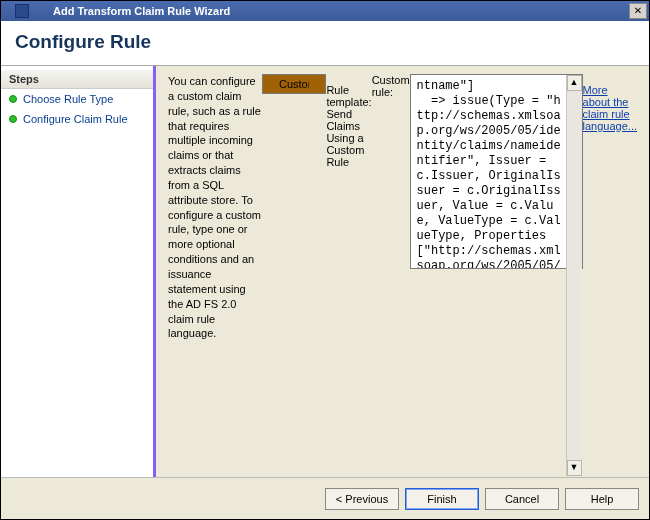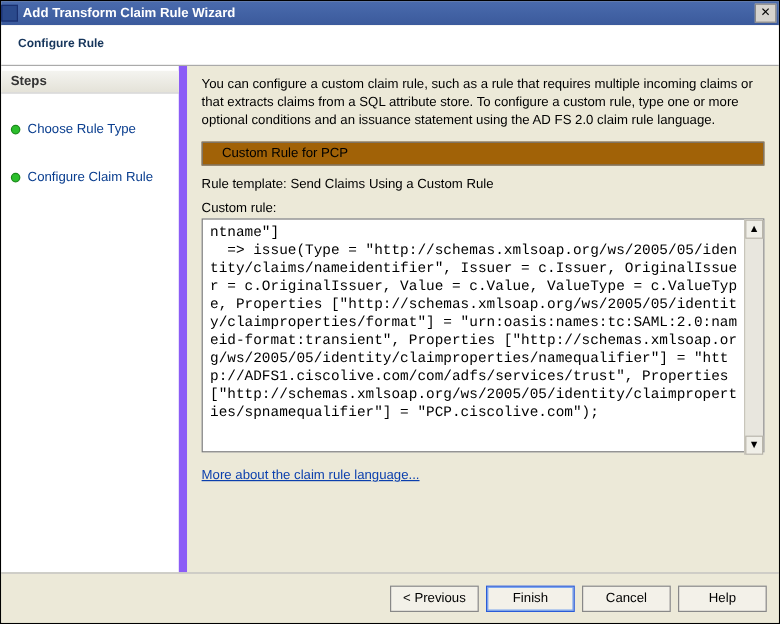--- a/index.html
+++ b/index.html
@@ -1,29 +1,29 @@
 <!DOCTYPE html>
 <html><head>
 <meta charset="utf-8">
 <style>
 * { box-sizing: border-box; margin: 0; padding: 0; }
 html, body { width: 650px; height: 520px; font-family: Tahoma, "Segoe UI", sans-serif; font-size: 11px; background: #fff; overflow: hidden; }
 .window { width: 650px; height: 520px; border: 1px solid #000; display: flex; flex-direction: column; background: #ece9d8; }
-.titlebar { height: 20px; background: linear-gradient(#4a6bad, #3b5a9c); color: #fff; display: flex; align-items: center; padding: 0 2px 0 0; font-size: 11px; }
+.titlebar { height: 20px; background: linear-gradient(#4a6bad, #3b5a9c); color: #fff; display: flex; align-items: center; padding: 0 2px 0 14px; font-size: 11px; gap: 20px; }
 .titlebar .ticon { width: 14px; height: 14px; background: #2b4a8c; border: 1px solid #1a3070; margin-right: 4px; display:inline-block; }
 .titlebar .ttext { flex: 1; font-weight: bold; }
 .titlebar .xbtn { width: 18px; height: 16px; background: #d6d3ce; border: 1px solid #888; color:#000; font-size: 10px; line-height: 13px; text-align: center; cursor: pointer; font-family: Arial; }
 .header { background: #fff; padding: 10px 14px 12px 14px; border-bottom: 1px solid #aaa; }
-.header h1 { font-size: 10px; color: #16355b; font-weight: bold; }
+.header h1 { font-size: 19px; color: #16355b; font-weight: bold; }
 .body { flex: 1; display: flex; min-height: 0; }
-.sidebar { width: 155px; background: #fff; border-right: 7px solid #8b5cf6; padding-top: 4px; }
+.sidebar { width: 155px; background: #fff; border-right: 3px solid #8b5cf6; padding-top: 4px; }
 .steps-title { background: linear-gradient(#f4f4f0, #e4e2d8); padding: 3px 8px; font-weight: bold; color: #333; border-bottom: 1px solid #ccc; }
-.step { display: flex; align-items: center; padding: 4px 8px; color: #0a3e8f; cursor: pointer; margin-top: 20px; }
+.step { display: flex; align-items: center; padding: 4px 8px; color: #0a3e8f; cursor: pointer; }
 .dot { width: 8px; height: 8px; border-radius: 50%; background: #2bbf2b; margin-right: 6px; flex-shrink:0; border:1px solid #1a8a1a;}
-.main { flex: 1; background: #ece9d8; padding: 8px 12px 0 12px; display: flex; flex-direction: column; min-height: 0; }
+.main { flex: 1; background: #ece9d8; padding: 8px 12px 0 12px; display: flex; flex-direction: row; min-height: 0; }
 .desc { color: #000; line-height: 1.35; margin-bottom: 10px; }
 .lbl { margin-bottom: 2px; }
 .textin { width: 100%; height: 20px; border: 1px solid #7a7a7a; background: #a16207; padding: 2px 16px; font: inherit; }
 .tmpl { margin: 10px 0 8px 0; }
 .rulewrap { position: relative; flex-shrink: 0; }
 .rulebox { width: 100%; height: 195px; border: 1px solid #7a7a7a; background: #fff; font-family: "Courier New", monospace; font-size: 12px; padding: 4px 20px 4px 6px; white-space: pre-wrap; word-break: break-all; overflow: hidden; resize: none; line-height: 1.25; }
 .sbar { position: absolute; right: 1px; top: 1px; bottom: 1px; width: 16px; background: #e8e6de; border-left: 1px solid #c8c5bb; display:flex; flex-direction:column; }
 .sbtn { height: 16px; background: #f0efe8; border: 1px solid #b8b5aa; font-size:9px; text-align:center; line-height:13px; cursor:pointer; }
 .strack { flex:1; }
 .link { color: #0b3fad; text-decoration: underline; margin-top: 10px; display: inline-block; cursor: pointer; }

